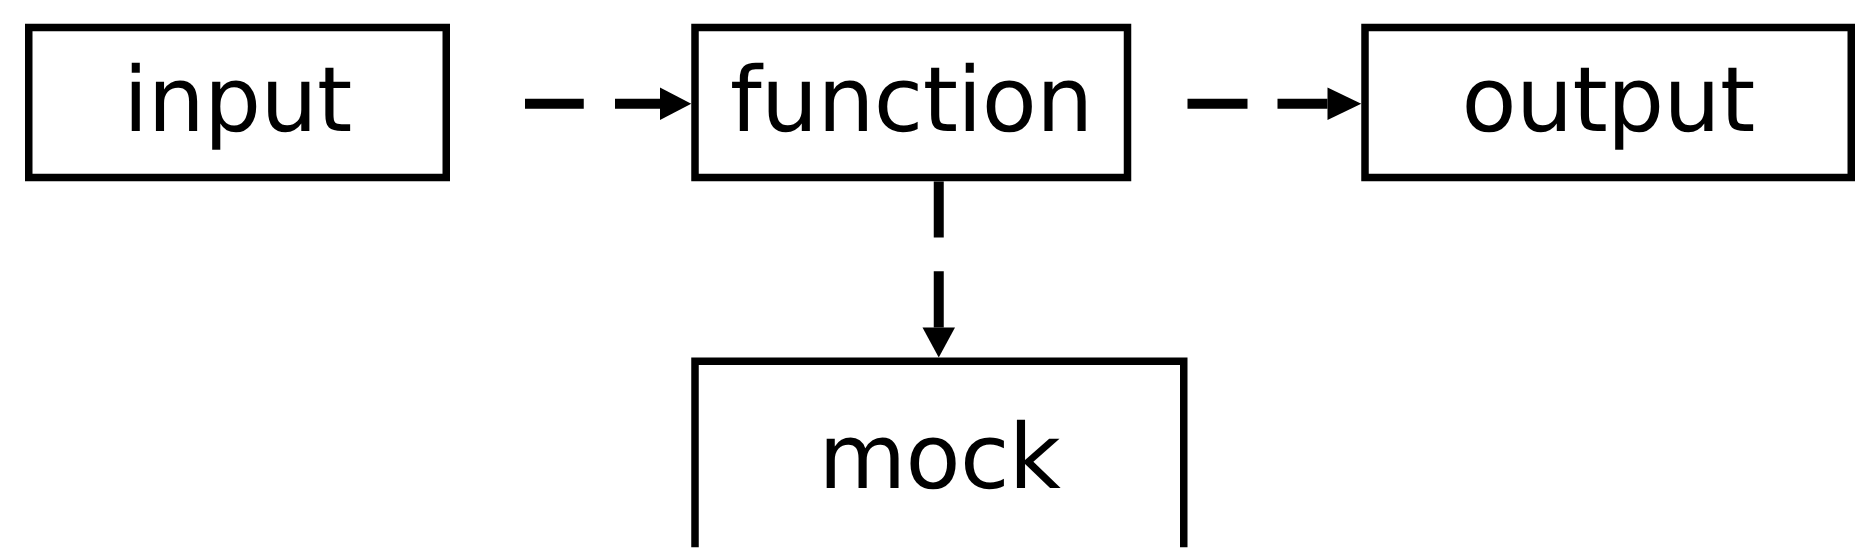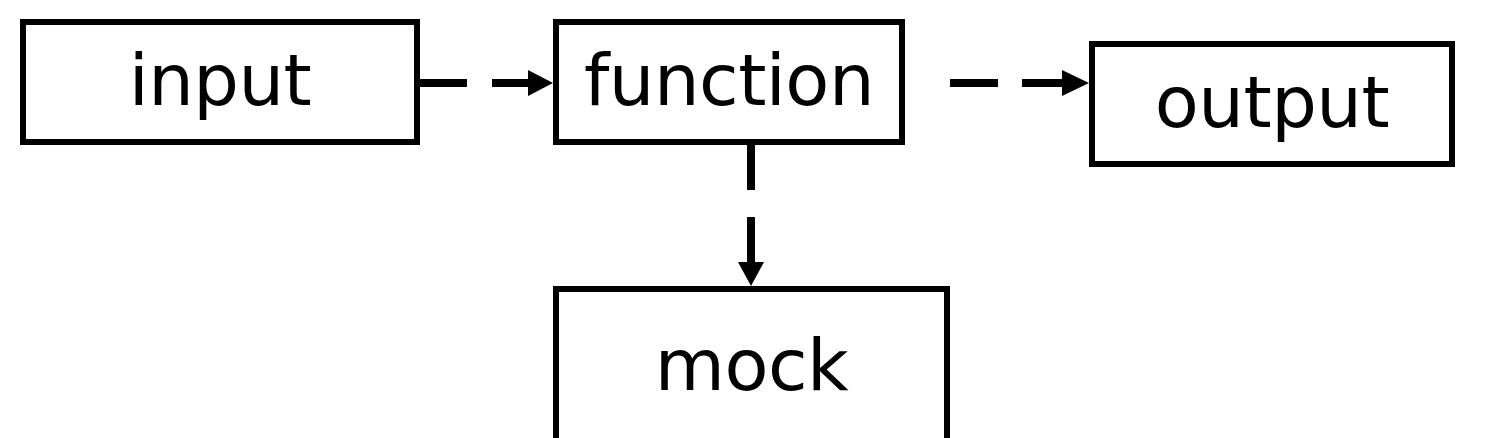--- a/index.html
+++ b/index.html
@@ -38,23 +38,23 @@
     font-family: "DejaVu Sans", sans-serif;
     font-size: 72px;
     font-weight: 400;
     line-height: 1;
     color: #000000;
     letter-spacing: -0.5px;
     white-space: nowrap;
     transform: translateY(-2px);
   }
   
-  #node-input    { left: 20px;   top: 19px;  width: 400px; height: 126px; }
+  #node-input    { left: 20px;   top: 19px;  width: 340px; height: 126px; }
   #node-function { left: 553px;  top: 19px;  width: 352px; height: 126px; }
-  #node-output   { left: 1089px; top: 19px;  width: 366px; height: 126px; margin-top: 22px; }
+  #node-output   { left: 1089px; top: 19px;  width: 395px; height: 126px; }
   #node-mock     { left: 553px;  top: 286px; width: 397px; height: 162px; }
 </style>
 </head>
 <body>
 
 <div id="diagram-root">
 
   <svg id="diagram-svg" viewBox="0 0 1500 438" xmlns="http://www.w3.org/2000/svg">
 
     <g>

